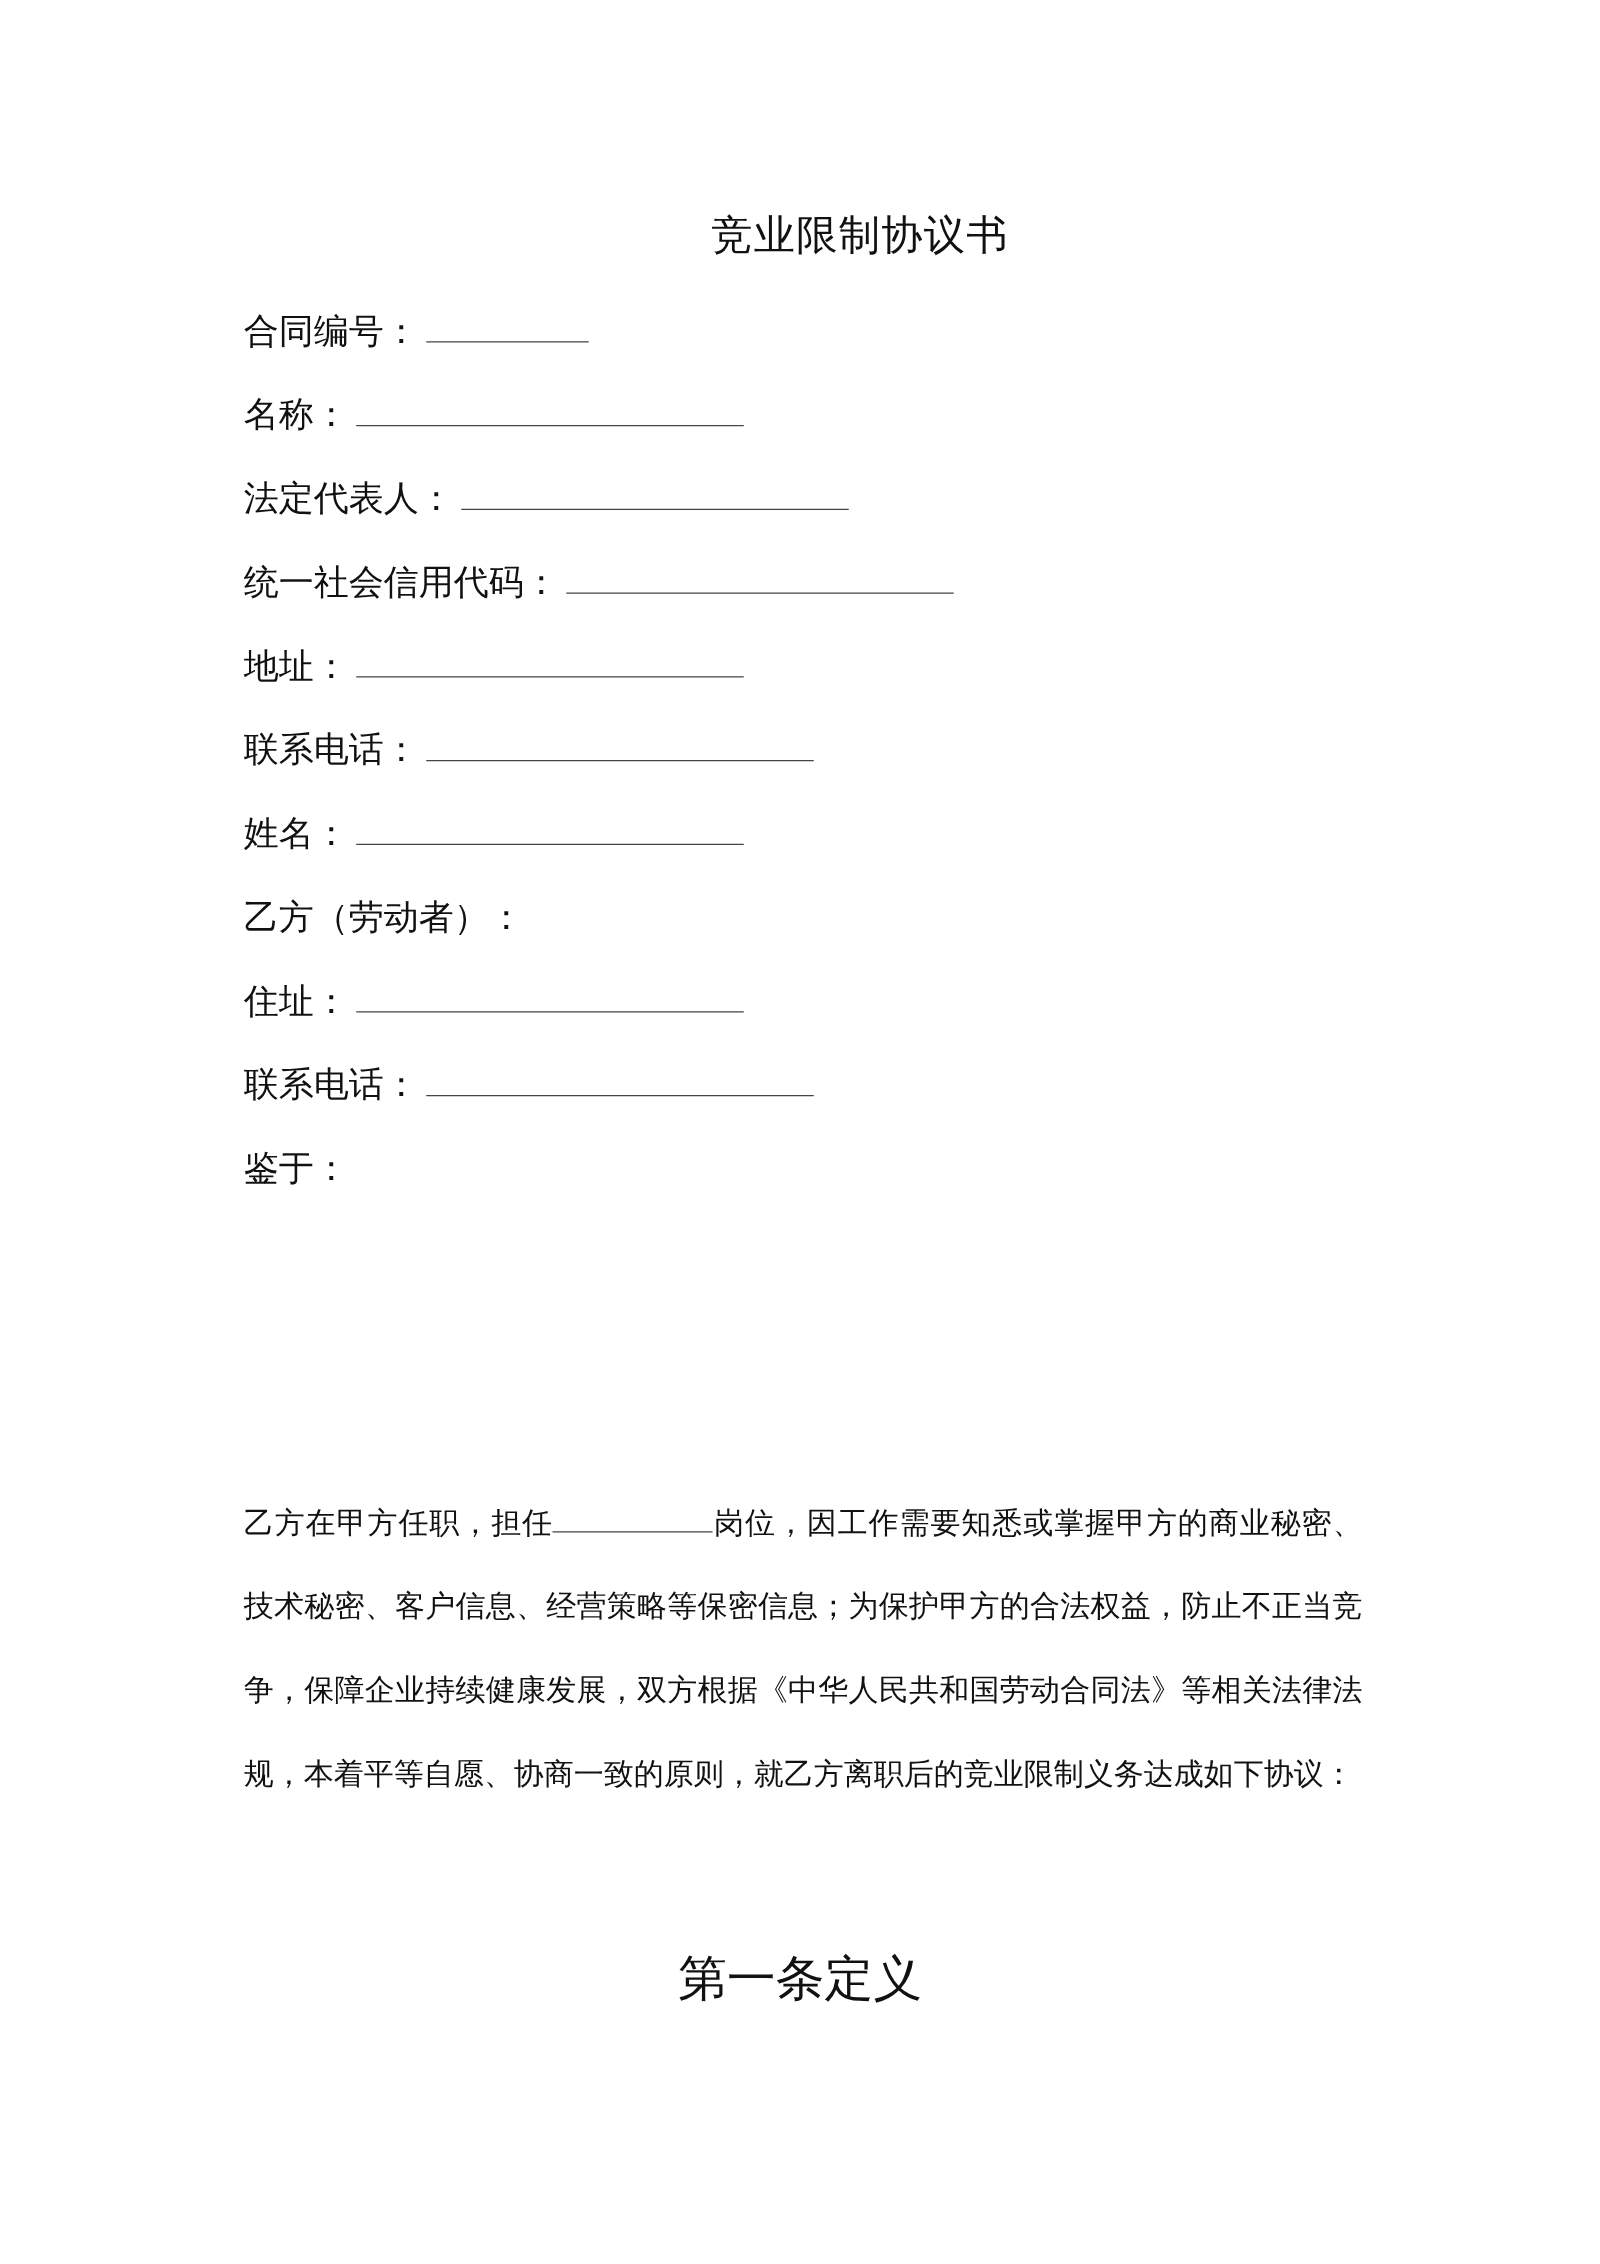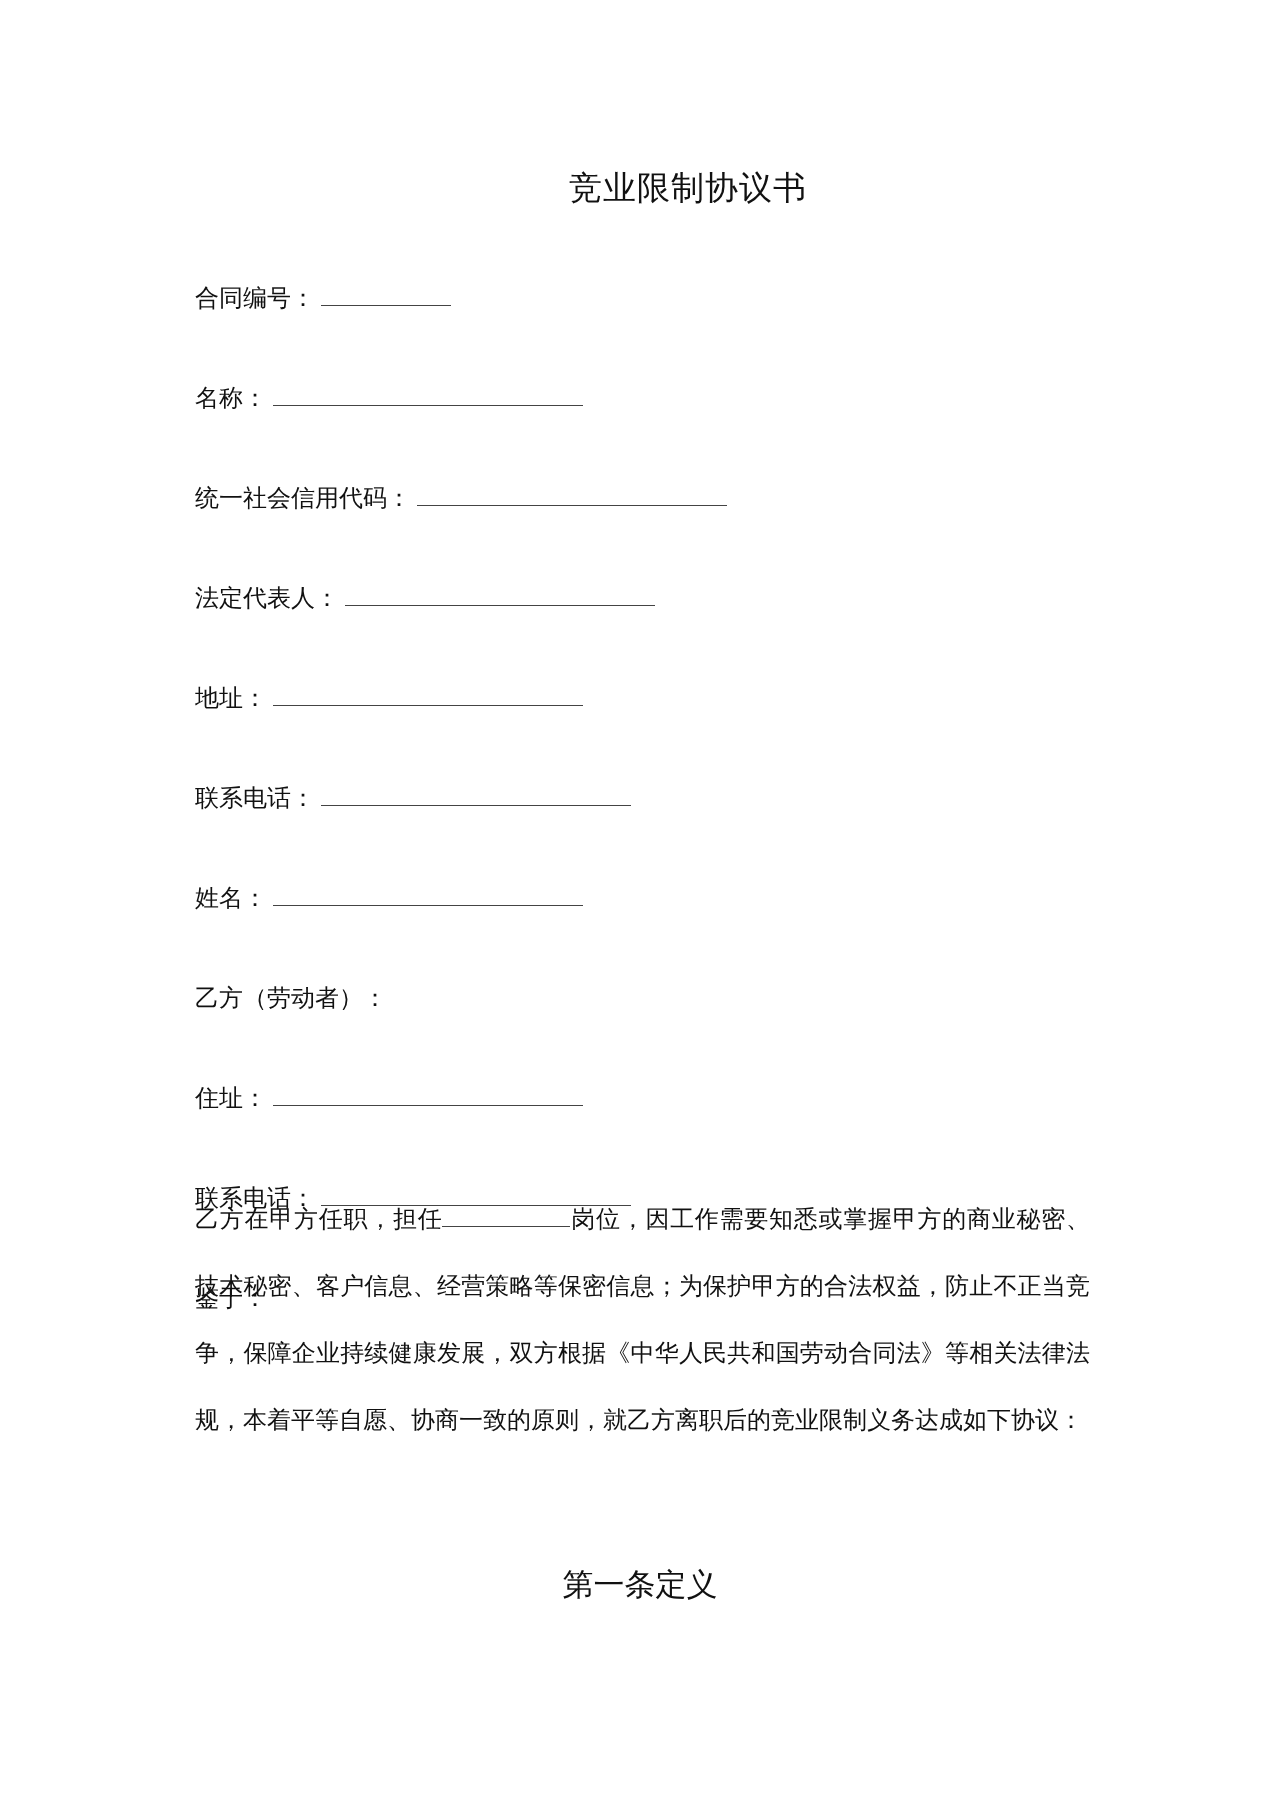--- a/index.html
+++ b/index.html
@@ -2,50 +2,50 @@
 <html><head>
 <meta charset="utf-8">
 <style>
   html, body { margin: 0; padding: 0; background: #ffffff; }
   body { width: 1280px; height: 1811px; position: relative; overflow: hidden;
          font-family: "DejaVu Serif", "Liberation Serif", serif; color: #111111; }
   .page { position: absolute; left: 0; top: 0; width: 1280px; height: 1811px; }
   .title { position: absolute; top: 166px; left: 0; width: 1280px; text-align: center;
            font-size: 33px; line-height: 44px; letter-spacing: 1px; padding-left: 48px; }
   .fields { position: absolute; left: 195px; top: 245px; width: 900px; }
-  .field { height: 67px; font-size: 24px; line-height: 40px; white-space: nowrap; margin-top: 33px; }
+  .field { height: 67px; font-size: 28px; line-height: 40px; white-space: nowrap; }
   .field .blank { display: inline-block; border-bottom: 1.5px solid #444444;
                   height: 26px; vertical-align: baseline; margin-left: 6px; }
   .bold { font-weight: normal; }
   .para { position: absolute; left: 195px; top: 1187px; width: 895px;
           font-size: 24px; line-height: 67px; text-align: justify; text-justify: inter-character; font-family: Liberation Mono, monospace; }
   .para .inline-blank { display: inline-block; width: 128px; border-bottom: 1.5px solid #444444;
                         height: 22px; }
   .section { position: absolute; top: 1562px; left: 0; width: 1280px; text-align: center;
-             font-size: 31px; line-height: 44px; }
+             font-size: 39px; line-height: 44px; }
 </style>
 </head>
 <body>
 
 <div class="page">
   <div class="title">竞业限制协议书</div>
 
   <div class="fields">
     <div class="field">
       <span>合同编号：</span><span class="blank" style="width:130px"></span>
     </div>
 
     <div class="field">
       <span>名称：</span><span class="blank" style="width:310px"></span>
     </div>
     <div class="field">
-      <span>统一社会信用代码：</span><span class="blank" style="width:310px"></span>
+      <span>法定代表人：</span><span class="blank" style="width:310px"></span>
     </div>
     <div class="field">
-      <span>法定代表人：</span><span class="blank" style="width:310px"></span>
+      <span>统一社会信用代码：</span><span class="blank" style="width:310px"></span>
     </div>
     <div class="field">
       <span>地址：</span><span class="blank" style="width:310px"></span>
     </div>
     <div class="field">
       <span>联系电话：</span><span class="blank" style="width:310px"></span>
     </div>
 
     <div class="field">
       <span>姓名：</span><span class="blank" style="width:310px"></span>

